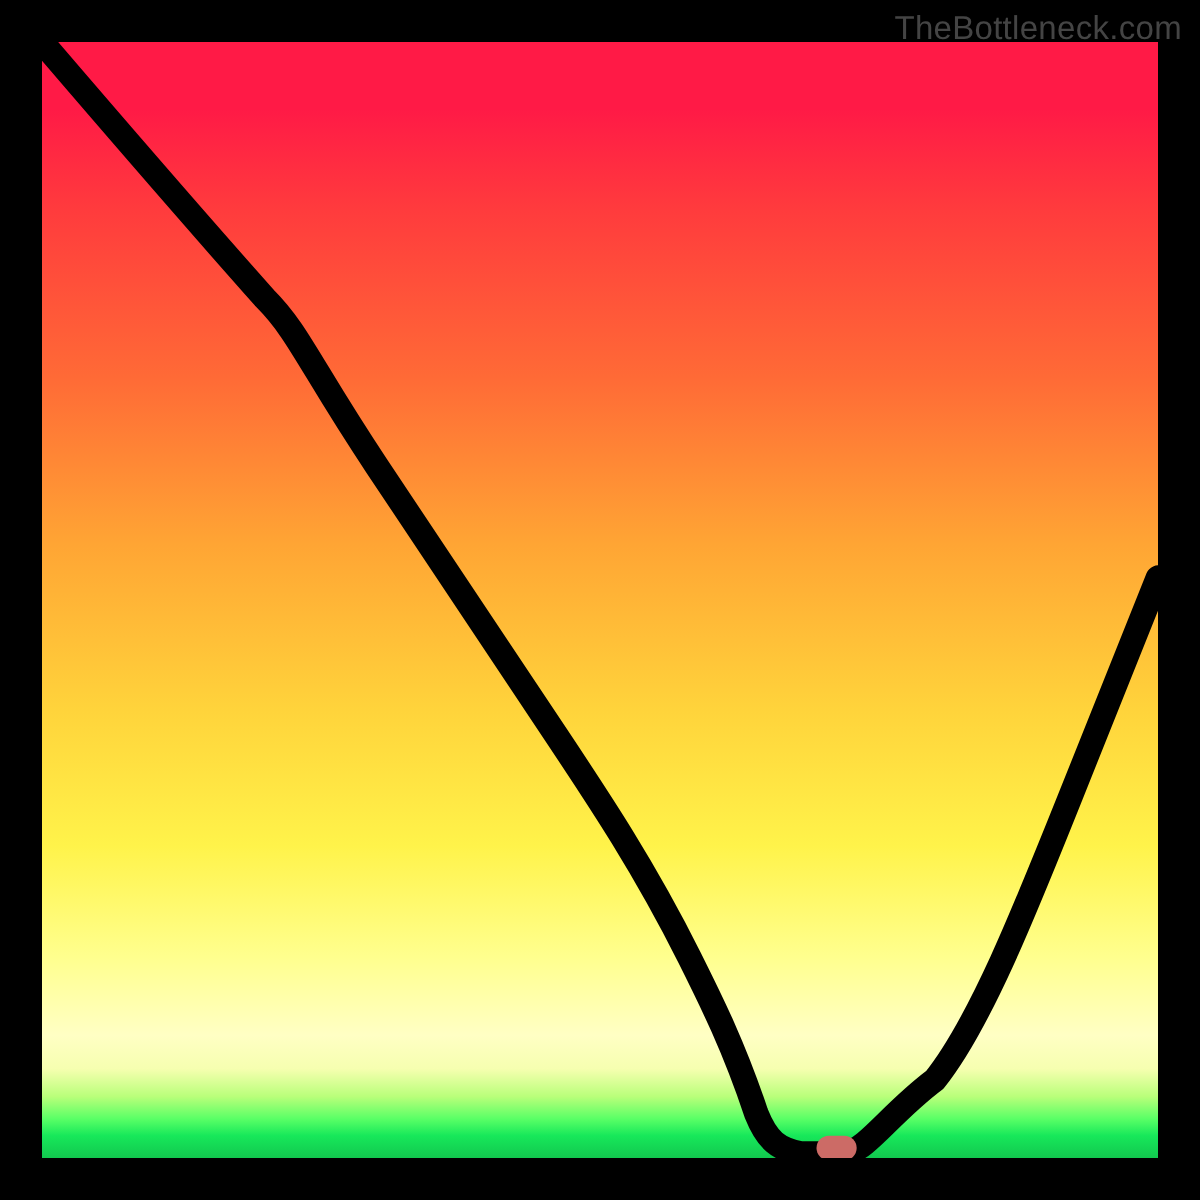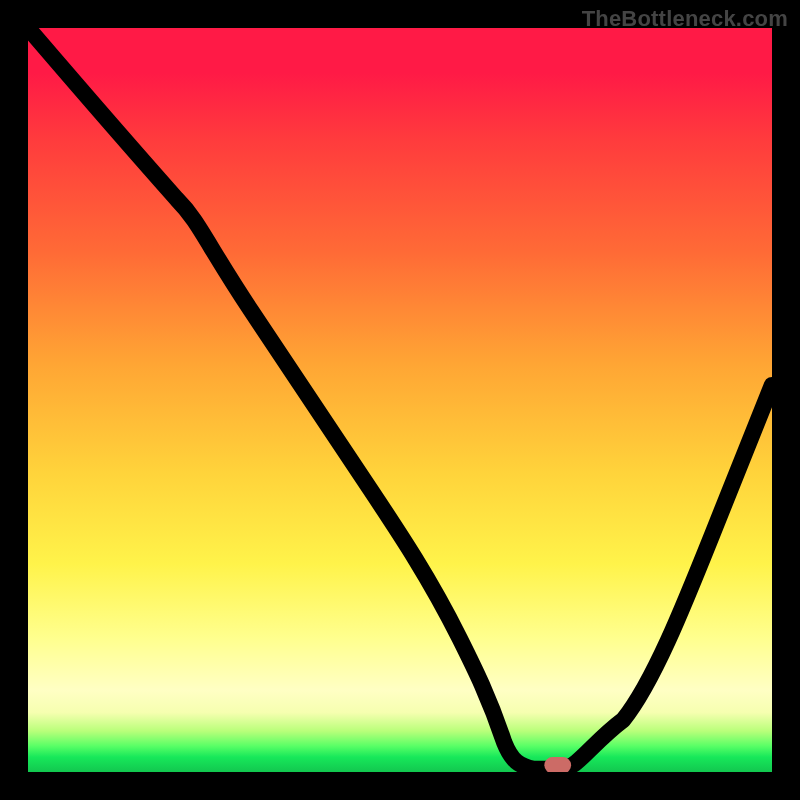--- a/index.html
+++ b/index.html
@@ -16,21 +16,21 @@
     width: 800px;
     height: 800px;
     background: #000;
   }
   .watermark {
     position: absolute;
     top: 6px;
     right: 12px;
     color: #444;
     font-size: 22px;
-    font-weight: 700;
+    font-weight: 400;
     letter-spacing: 0.2px;
     user-select: none;
   }
   
   .plot {
     position: absolute;
     left: 28px;
     right: 28px;
     top: 28px;
     bottom: 28px;

